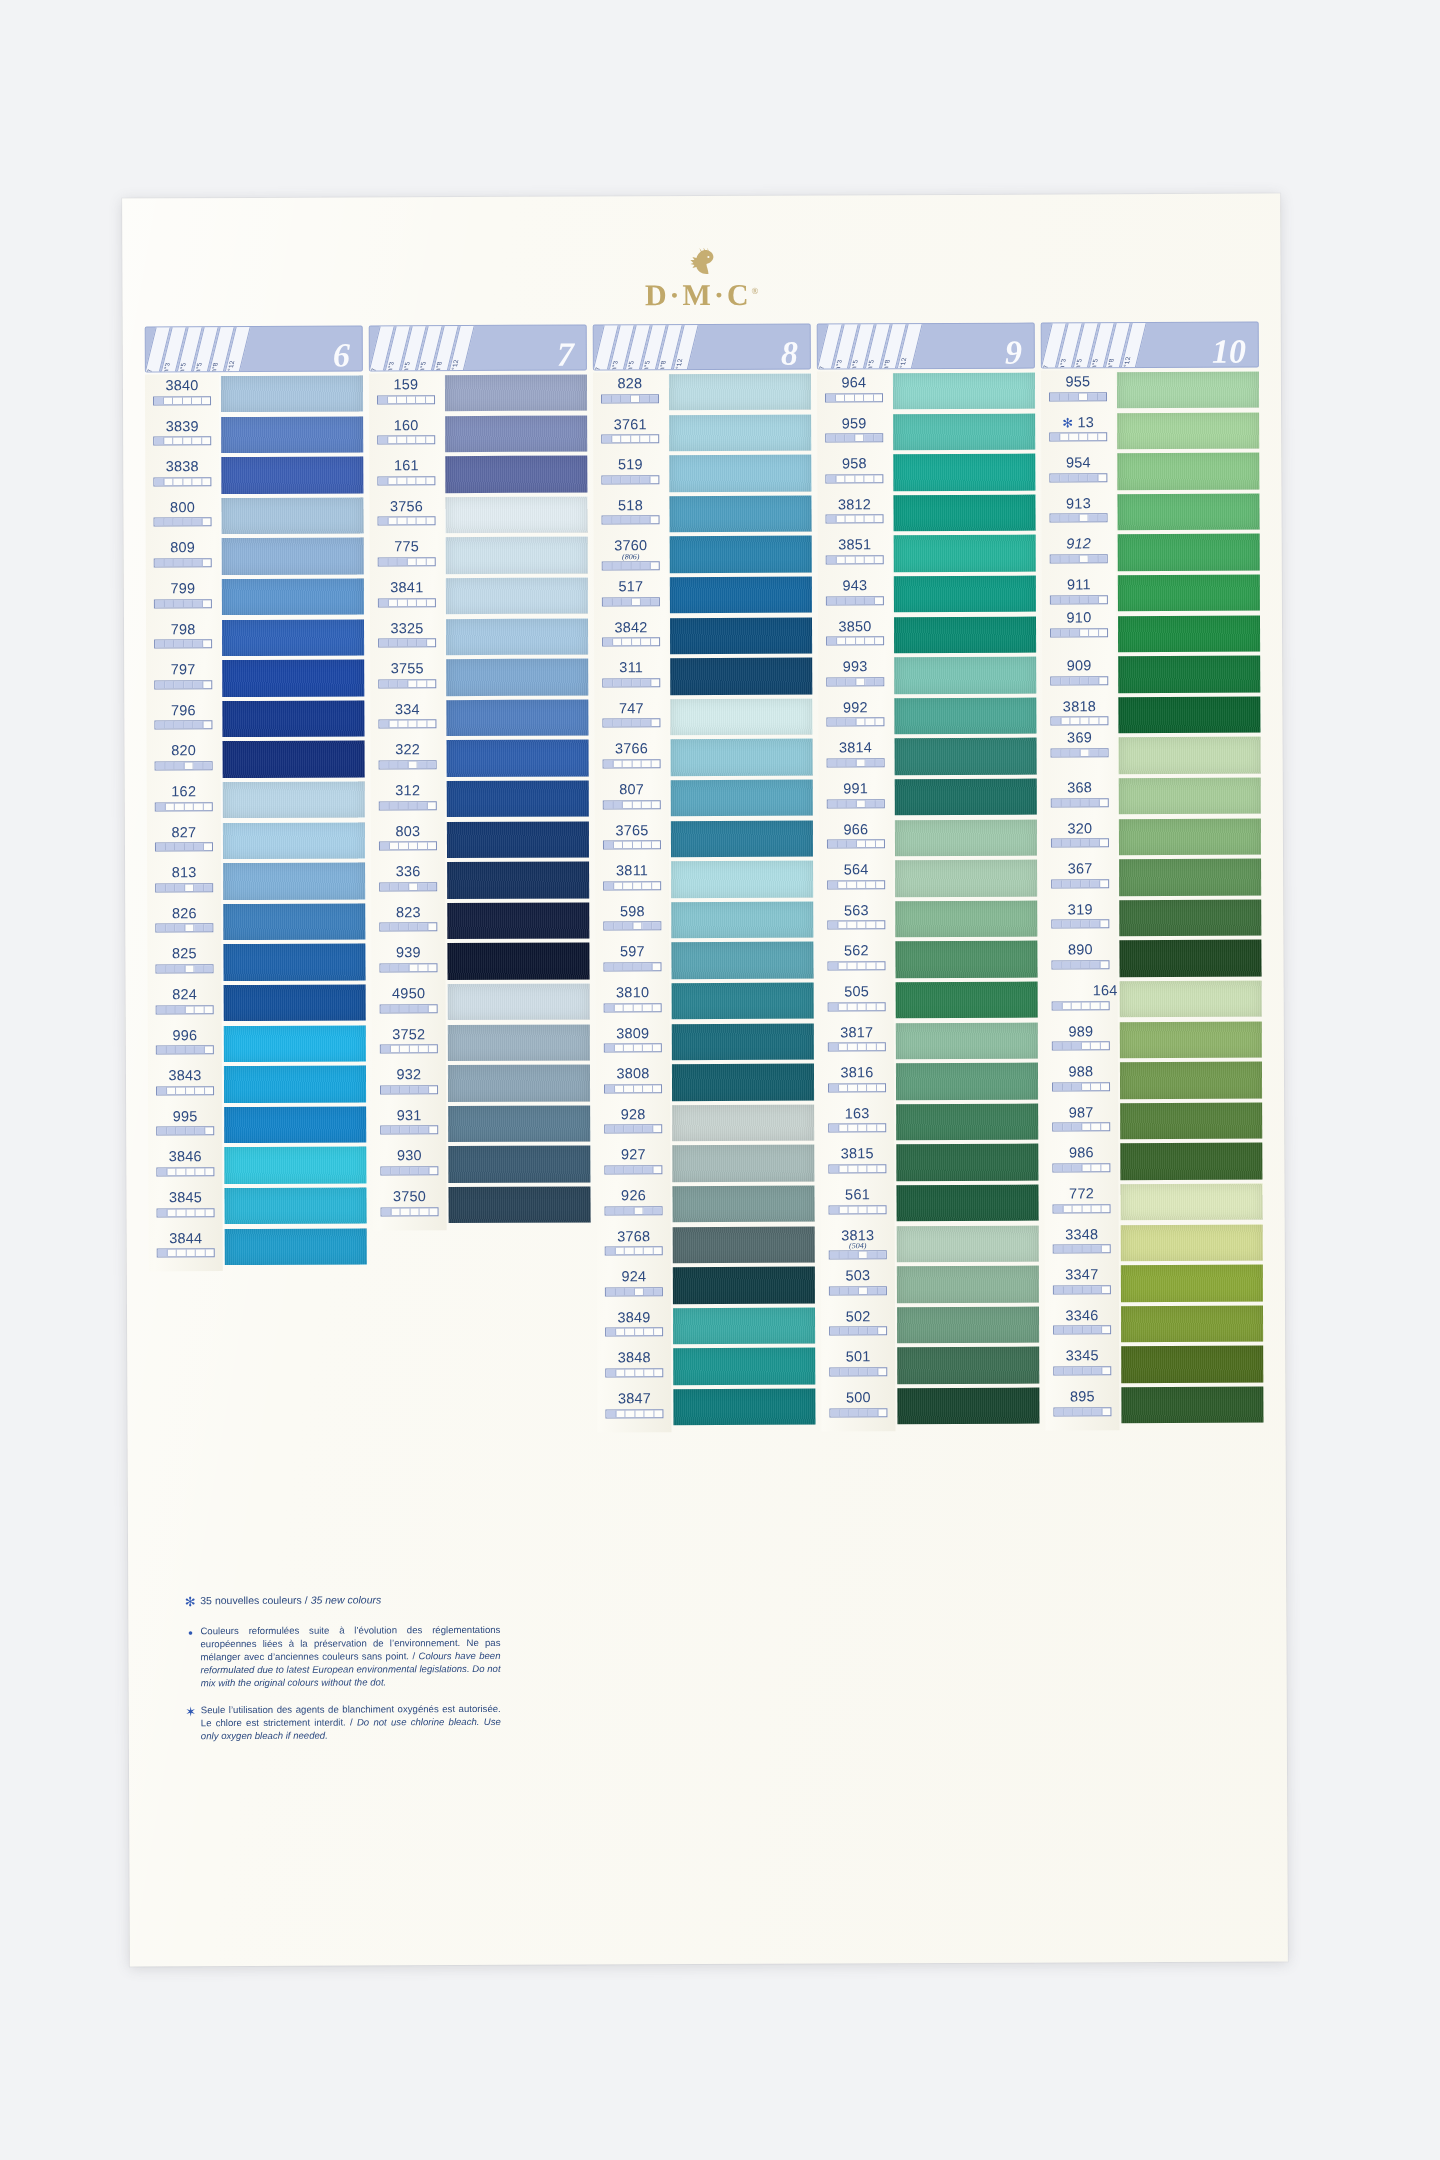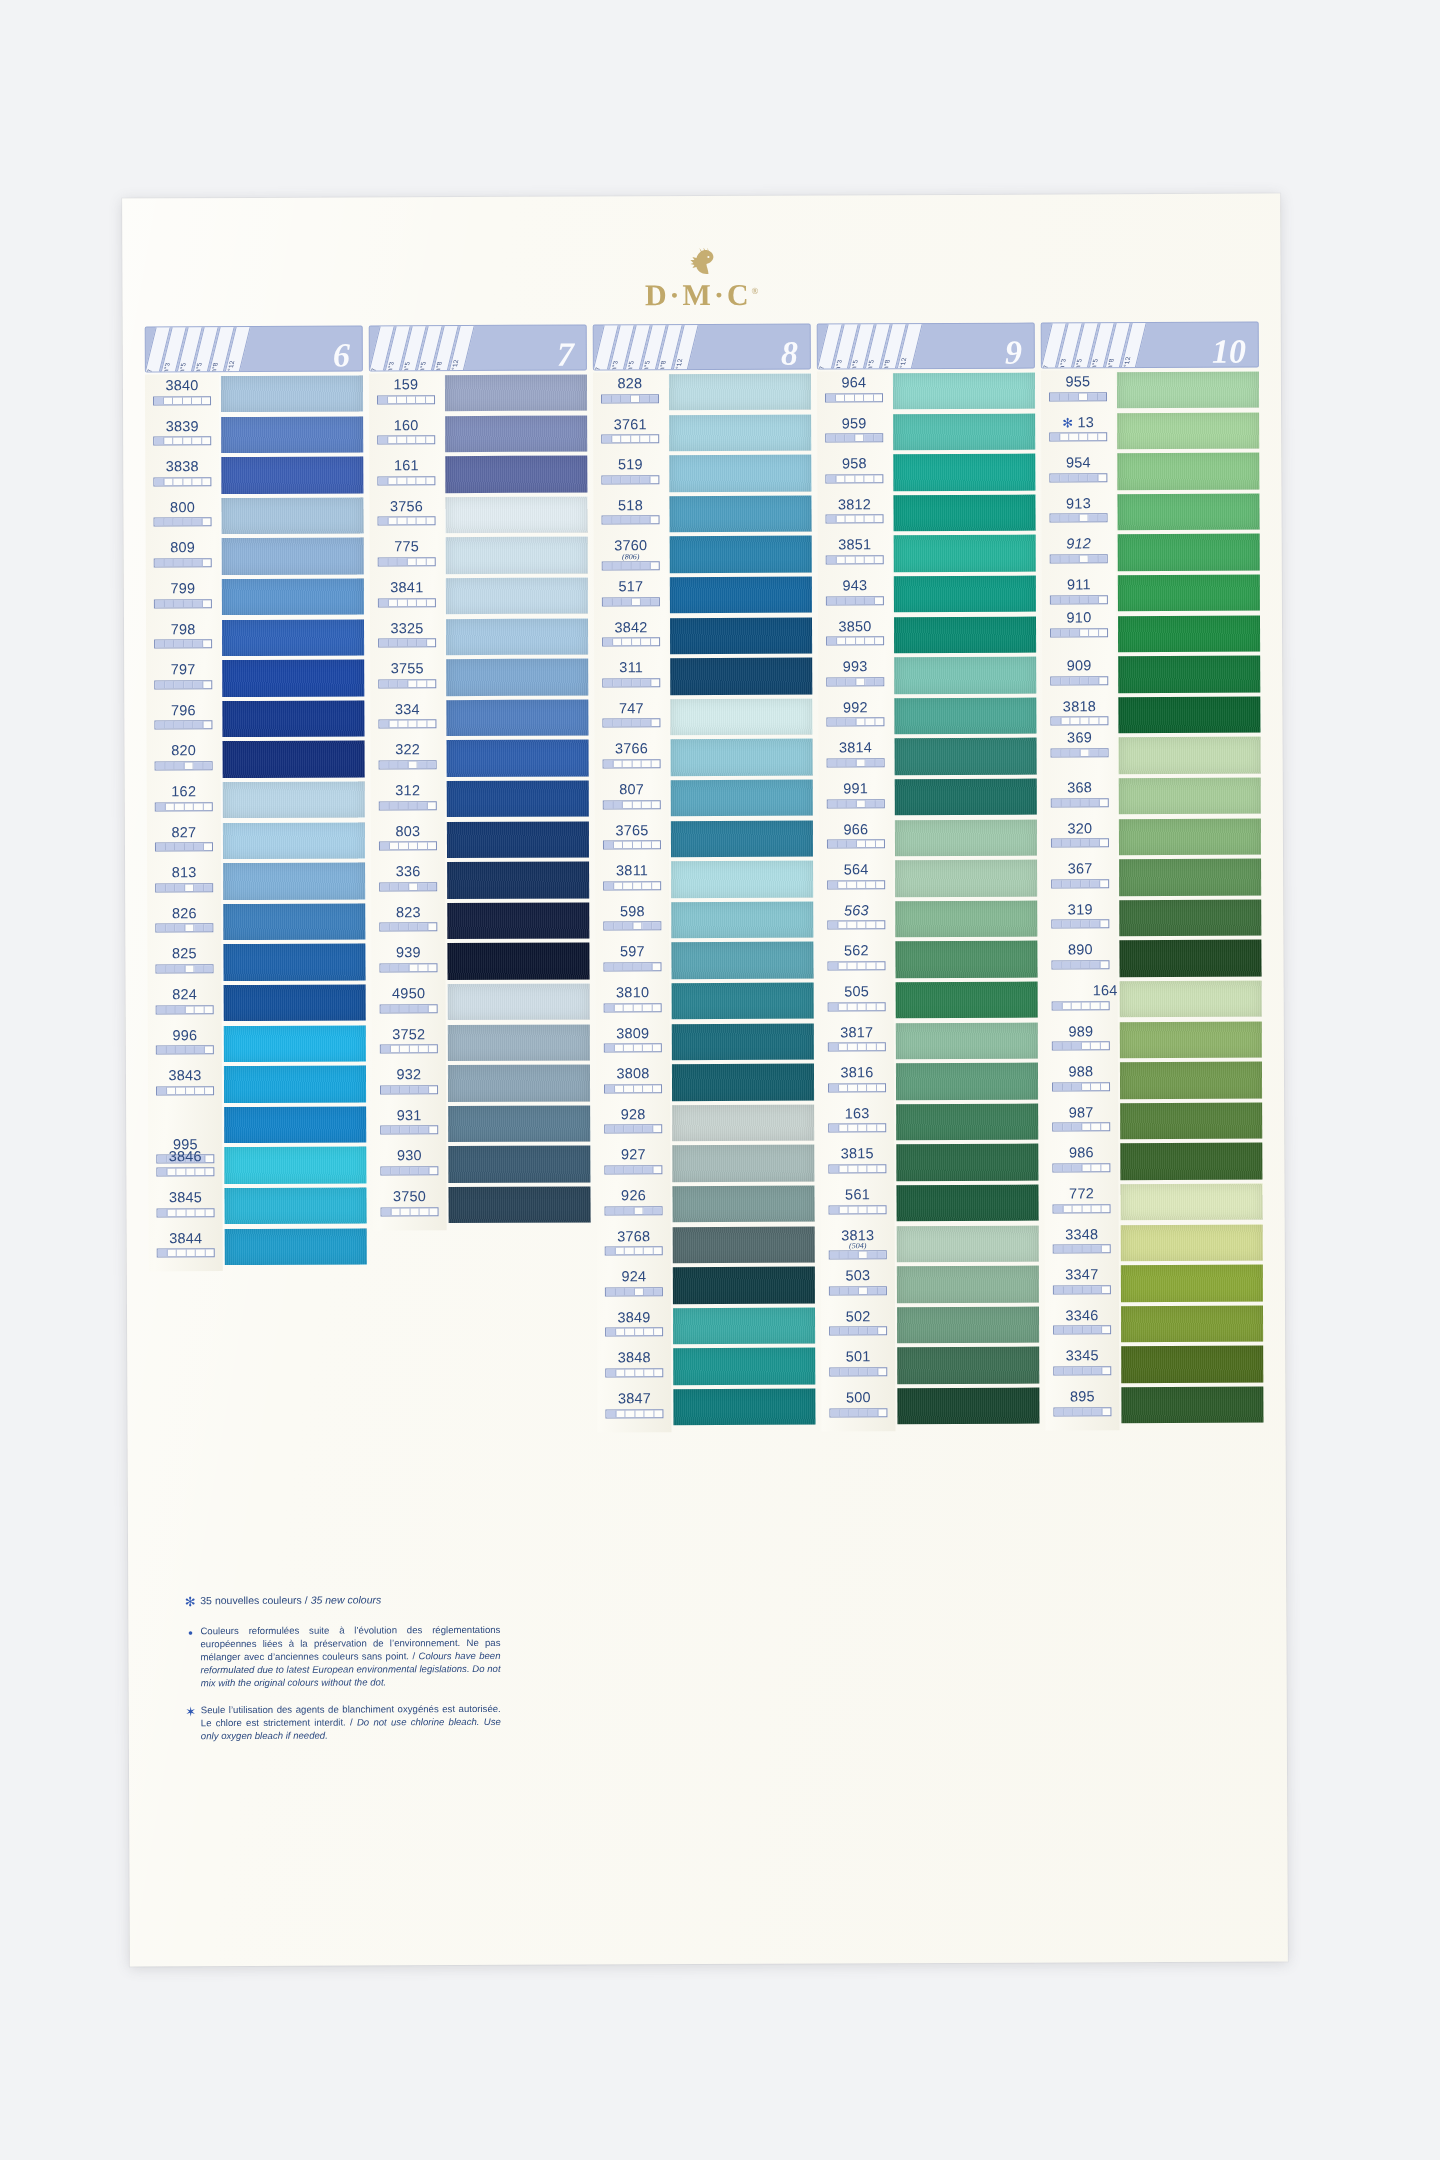--- a/index.html
+++ b/index.html
@@ -509,21 +509,21 @@
             <div class="row-num">3843</div>
             <div class="avail">
               <i class="on"></i>
               <i></i>
               <i></i>
               <i></i>
               <i></i>
               <i></i>
             </div>
           </div>
-          <div class="row-label" style="position: absolute; left: 0px; top: 734.8px; height: 40.6px; margin-top: 28px;">
+          <div class="row-label" style="position: absolute; left: 0px; top: 734.8px; height: 40.6px;">
             <div class="row-num">995</div>
             <div class="avail">
               <i class="on"></i>
               <i class="on"></i>
               <i class="on"></i>
               <i class="on"></i>
               <i class="on"></i>
               <i></i>
             </div>
           </div>
@@ -1302,21 +1302,21 @@
             <div class="row-num">564</div>
             <div class="avail">
               <i class="on"></i>
               <i></i>
               <i></i>
               <i></i>
               <i></i>
               <i></i>
             </div>
           </div>
-          <div class="row-label" style="position: absolute; left: 0px; top: 531.8px; height: 40.6px; font-style: italic;">
+          <div class="row-label" style="position: absolute; left: 0px; top: 531.8px; height: 40.6px;">
             <div class="row-num">563</div>
             <div class="avail">
               <i class="on"></i>
               <i></i>
               <i></i>
               <i></i>
               <i></i>
               <i></i>
             </div>
           </div>

